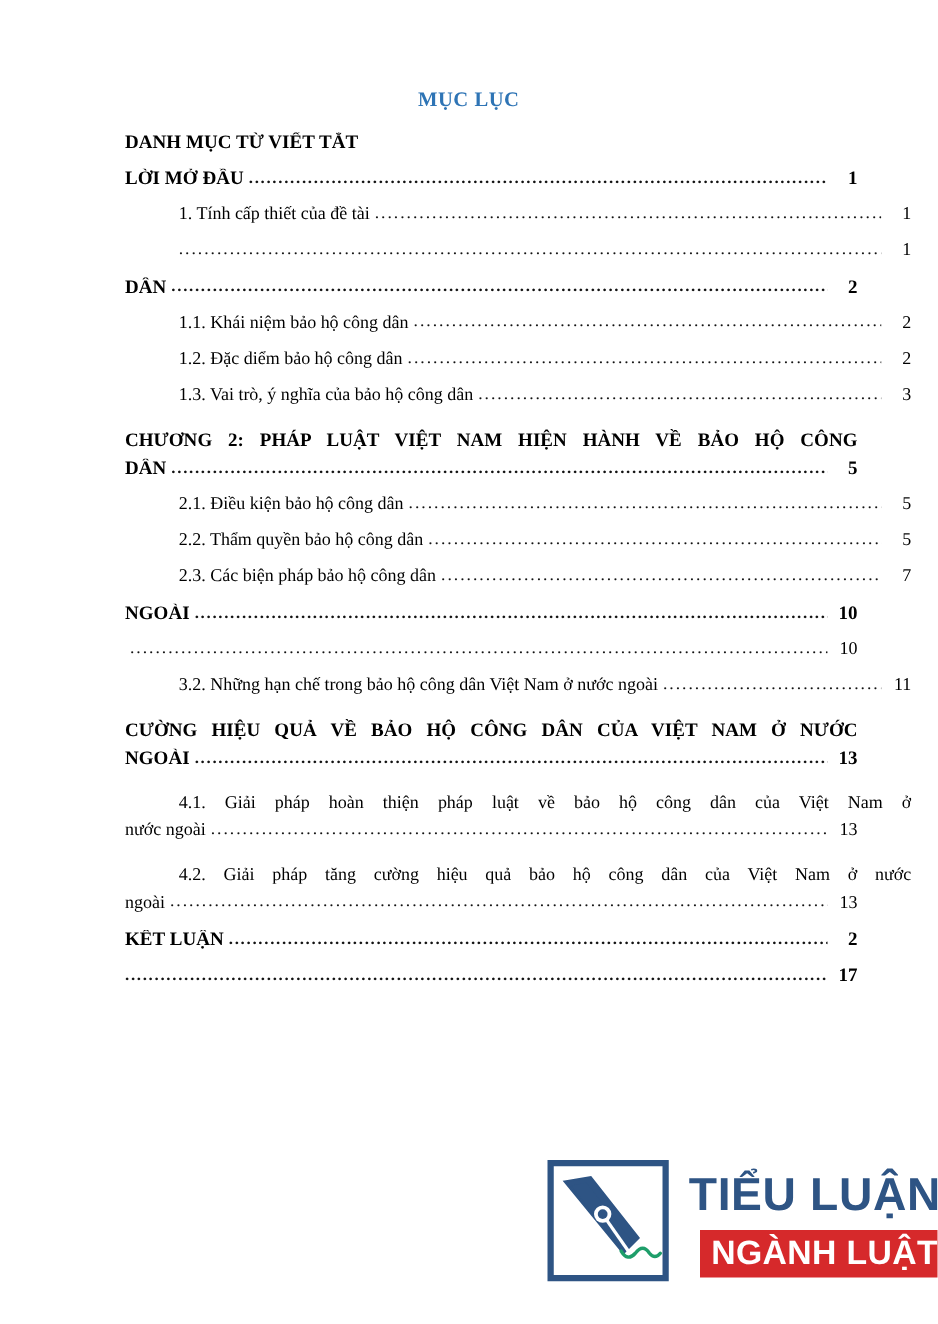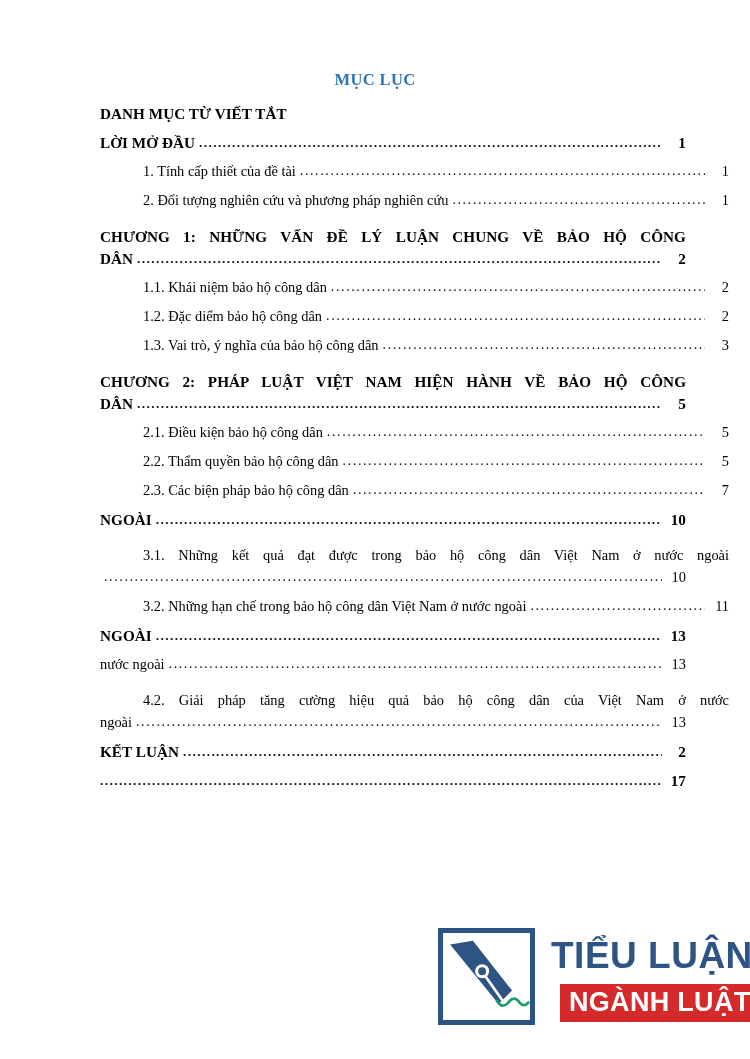--- a/index.html
+++ b/index.html
@@ -180,27 +180,25 @@
       </div>
       <div class="entry">
         <div class="line level2 indent">
           <span class="lbl sp-after">1. Tính cấp thiết của đề tài</span>
           <span class="dots">............................................................................................................................................................................................................................</span>
           <span class="pg">1</span>
         </div>
       </div>
       <div class="entry">
         <div class="line level2 indent">
-          <span class="lbl sp-after">2. Đối tượng nghiên cứu và phương pháp nghiên cứu</span>
           <span class="dots">............................................................................................................................................................................................................................</span>
           <span class="pg">1</span>
         </div>
       </div>
       <div class="entry">
-        <div class="line justify level1 noindent">CHƯƠNG 1: NHỮNG VẤN ĐỀ LÝ LUẬN CHUNG  VỀ BẢO HỘ CÔNG</div>
         <div class="line level1 noindent">
           <span class="lbl sp-after">DÂN</span>
           <span class="dots">............................................................................................................................................................................................................................</span>
           <span class="pg">2</span>
         </div>
       </div>
       <div class="entry">
         <div class="line level2 indent">
           <span class="lbl sp-after">1.1. Khái niệm bảo hộ công dân</span>
           <span class="dots">............................................................................................................................................................................................................................</span>
@@ -251,42 +249,43 @@
         </div>
       </div>
       <div class="entry">
         <div class="line level1 noindent">
           <span class="lbl sp-after">NGOÀI</span>
           <span class="dots">............................................................................................................................................................................................................................</span>
           <span class="pg">10</span>
         </div>
       </div>
       <div class="entry">
-        <div class="line justify level2 indent">3.1. Những kết quả đạt được trong bảo hộ công dân Việt Nam ở nước ngoài</div>
         <div class="line level2 noindent">
           <span class="lbl sp-after"></span>
           <span class="dots">............................................................................................................................................................................................................................</span>
           <span class="pg">10</span>
         </div>
       </div>
       <div class="entry">
         <div class="line level2 indent">
           <span class="lbl sp-after">3.2. Những hạn chế trong bảo hộ công dân Việt Nam ở nước ngoài</span>
           <span class="dots">............................................................................................................................................................................................................................</span>
           <span class="pg">11</span>
         </div>
       </div>
       <div class="entry">
+        <div class="line justify level1 noindent">CƯỜNG HIỆU QUẢ VỀ BẢO HỘ CÔNG DÂN CỦA VIỆT NAM Ở NƯỚC</div>
         <div class="line level1 noindent">
           <span class="lbl sp-after">NGOÀI</span>
           <span class="dots">............................................................................................................................................................................................................................</span>
           <span class="pg">13</span>
         </div>
       </div>
       <div class="entry">
+        <div class="line justify level2 indent">4.1. Giải pháp hoàn thiện pháp luật về bảo hộ công dân của Việt Nam ở</div>
         <div class="line level2 noindent">
           <span class="lbl sp-after">nước ngoài</span>
           <span class="dots">............................................................................................................................................................................................................................</span>
           <span class="pg">13</span>
         </div>
       </div>
       <div class="entry">
         <div class="line justify level2 indent">4.2. Giải pháp tăng cường hiệu quả bảo hộ công dân của Việt Nam ở nước</div>
         <div class="line level2 noindent">
           <span class="lbl sp-after">ngoài</span>

